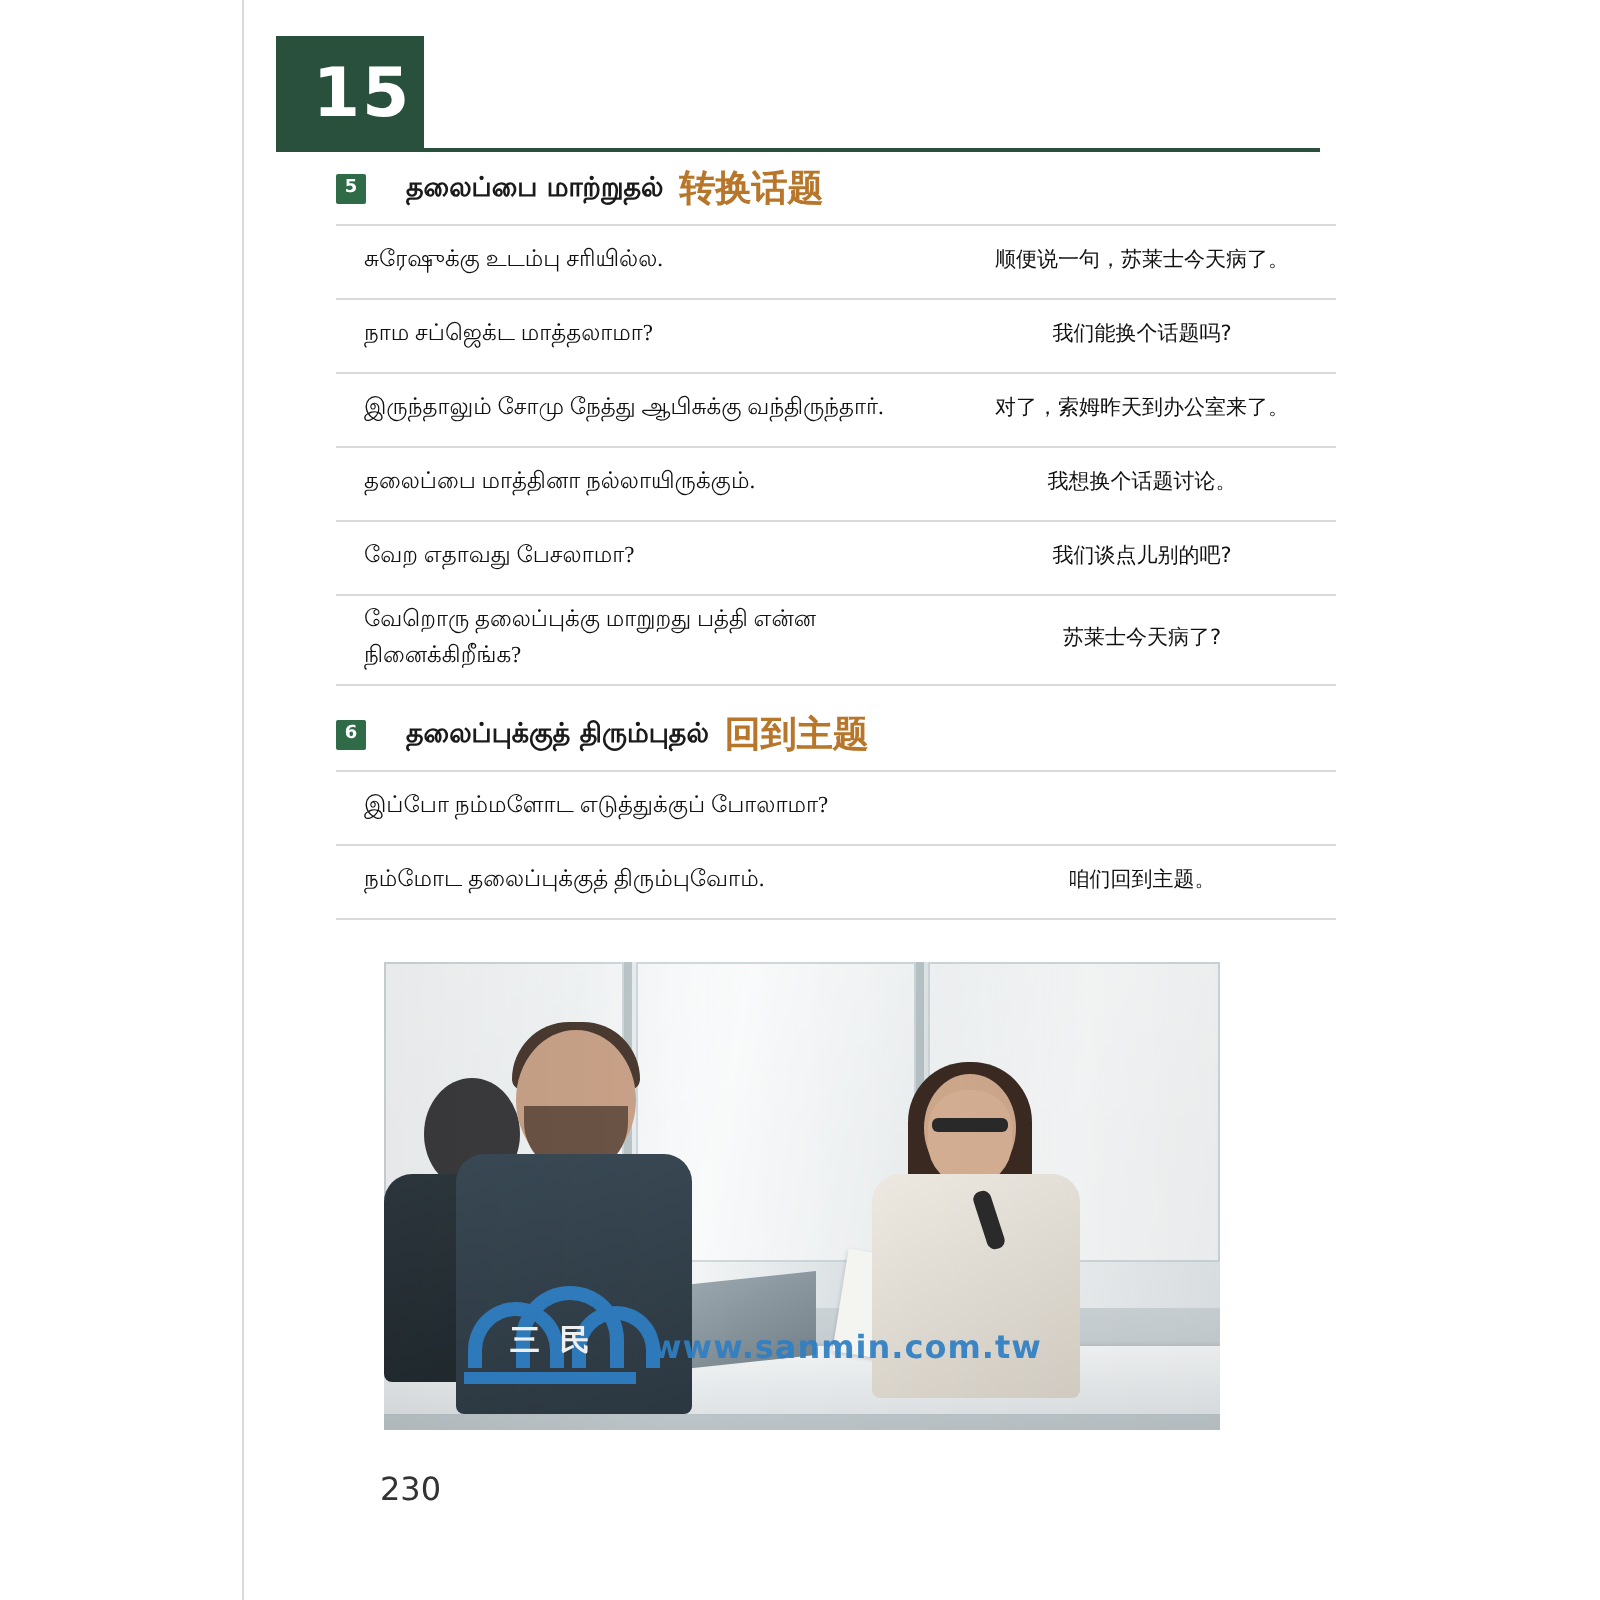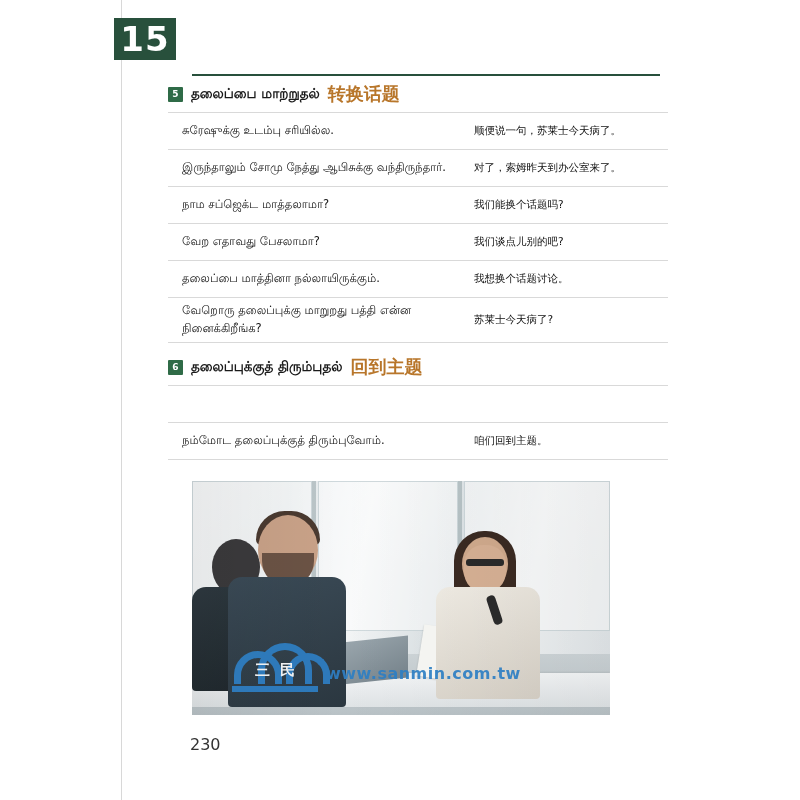--- a/index.html
+++ b/index.html
@@ -33,31 +33,32 @@
   .page-sheet {
     position: absolute;
     left: 122px; top: 0;
     width: 678px; height: 800px;
     background: #ffffff;
   }
 
   
   .chapter-badge {
     position: absolute;
-    left: 114px; top: 18px;
-    width: 62px; height: 42px;
+    left: 138px; top: 18px;
+    width: 62px; height: 58px;
     background: #28503c;
     color: #ffffff;
     font-family: "DejaVu Sans", "Liberation Sans", sans-serif;
     font-size: 34px;
     font-weight: bold;
     display: flex;
     align-items: center;
     justify-content: center;
     letter-spacing: 1px;
+    padding-left: 12px;
   }
   .chapter-rule {
     position: absolute;
     left: 192px; top: 74px;
     width: 468px; height: 2px;
     background: #28503c;
   }
 
   
   .section {
@@ -78,20 +79,21 @@
     font-size: 9px;
     font-weight: bold;
     display: flex; align-items: center; justify-content: center;
     border-radius: 1px;
     flex: none;
   }
   .sec-ta {
     font-size: 13.5px;
     color: #1a1a1a;
     font-weight: bold;
+    margin-left: 12px;
   }
   .sec-zh {
     font-size: 18px;
     color: #b8762a;
     font-weight: bold;
   }
 
   
   .rows {
     margin-top: 4px;
@@ -107,28 +109,30 @@
     border-top: 1px solid #d9d9d9;
   }
   .col-ta {
     width: 300px;
     padding-left: 14px;
     padding-right: 8px;
     font-size: 11.5px;
     line-height: 1.55;
     color: #111111;
     box-sizing: border-box;
+    font-family: Liberation Serif, serif;
   }
   .col-zh {
     flex: 1;
     padding-left: 6px;
     font-size: 10.5px;
     line-height: 1.5;
     color: #111111;
     box-sizing: border-box;
+    text-align: center;
   }
 
   
   .photo {
     position: absolute;
     left: 192px; top: 481px;
     width: 418px; height: 234px;
     overflow: hidden;
     background: #cfd6d9;
   }
@@ -291,50 +295,51 @@
       <span class="sec-num">5</span>
       <span class="sec-ta">தலைப்பை மாற்றுதல்</span>
       <span class="sec-zh">转换话题</span>
     </div>
     <div class="rows">
       <div class="row">
         <div class="col-ta">சுரேஷுக்கு உடம்பு சரியில்ல.</div>
         <div class="col-zh">顺便说一句，苏莱士今天病了。</div>
       </div>
       <div class="row">
+        <div class="col-ta">நாம சப்ஜெக்ட மாத்தலாமா?</div>
+        <div class="col-zh">我们能换个话题吗?</div>
+      </div>
+      <div class="row">
         <div class="col-ta">இருந்தாலும் சோமு நேத்து ஆபிசுக்கு வந்திருந்தார்.</div>
         <div class="col-zh">对了，索姆昨天到办公室来了。</div>
       </div>
       <div class="row">
-        <div class="col-ta">நாம சப்ஜெக்ட மாத்தலாமா?</div>
-        <div class="col-zh">我们能换个话题吗?</div>
+        <div class="col-ta">தலைப்பை மாத்தினா நல்லாயிருக்கும்.</div>
+        <div class="col-zh">我想换个话题讨论。</div>
       </div>
       <div class="row">
         <div class="col-ta">வேற எதாவது பேசலாமா?</div>
         <div class="col-zh">我们谈点儿别的吧?</div>
-      </div>
-      <div class="row">
-        <div class="col-ta">தலைப்பை மாத்தினா நல்லாயிருக்கும்.</div>
-        <div class="col-zh">我想换个话题讨论。</div>
       </div>
       <div class="row">
         <div class="col-ta">வேறொரு தலைப்புக்கு மாறுறது பத்தி என்ன நினைக்கிறீங்க?</div>
         <div class="col-zh">苏莱士今天病了?</div>
       </div>
     </div>
   </div>
 
   <div class="section" id="section-6" style="top:355px;">
     <div class="sec-head">
       <span class="sec-num">6</span>
       <span class="sec-ta">தலைப்புக்குத் திரும்புதல்</span>
       <span class="sec-zh">回到主题</span>
     </div>
     <div class="rows">
       <div class="row">
+        <div class="col-ta">இப்போ நம்மளோட எடுத்துக்குப் போலாமா?</div>
       </div>
       <div class="row">
         <div class="col-ta">நம்மோட தலைப்புக்குத் திரும்புவோம்.</div>
         <div class="col-zh">咱们回到主题。</div>
       </div>
     </div>
   </div>
 
   <div class="photo">
     <div class="ph-bg"></div>

